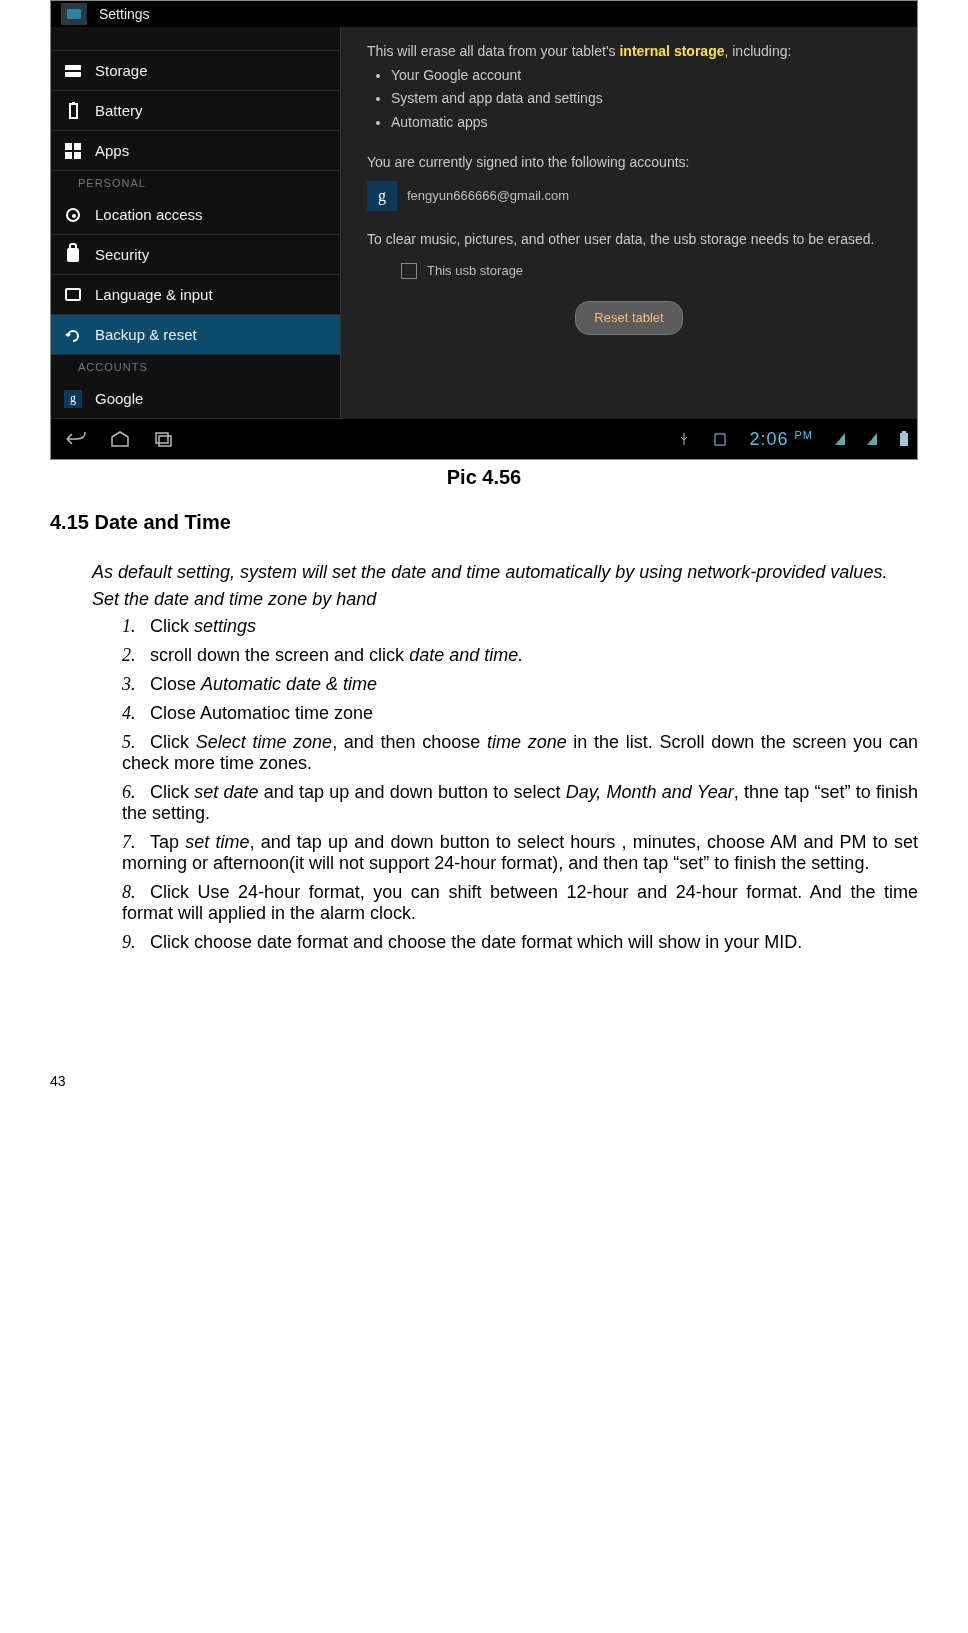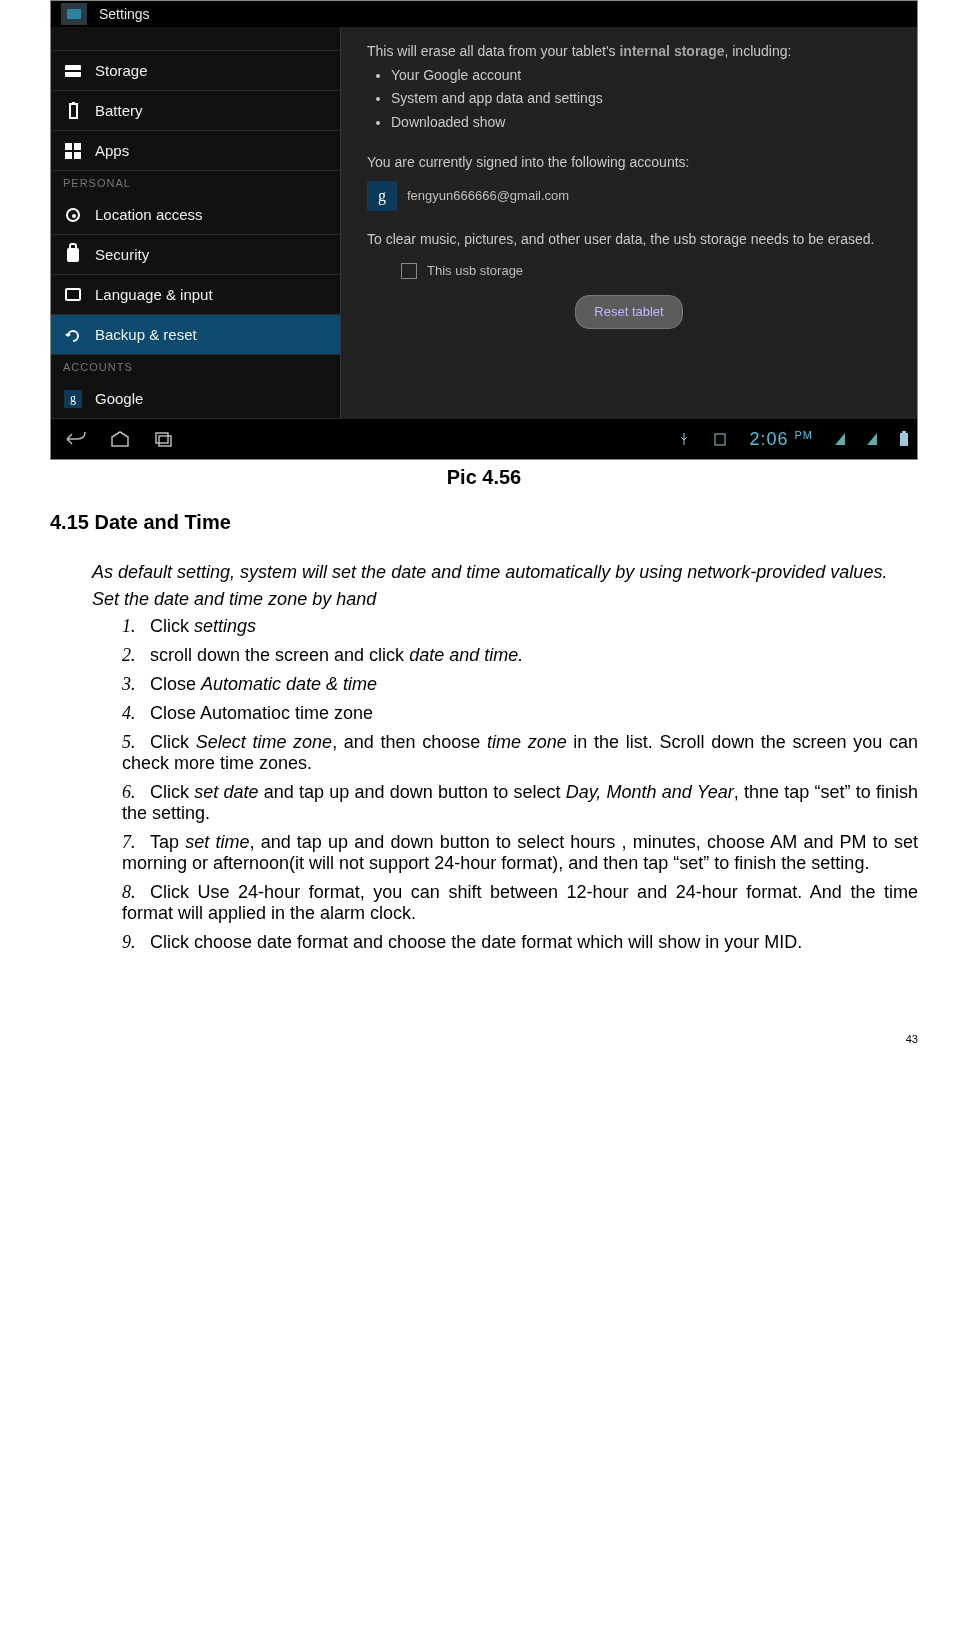--- a/index.html
+++ b/index.html
@@ -8,50 +8,50 @@
   .screenshot { border: 1px solid #888; margin: 0 0 6px 0; background: #000; }
   .status-bar { height: 26px; background: #000; display: flex; align-items: center; padding: 0 10px; }
   .status-square { width: 26px; height: 22px; background: #2a3a40; margin-right: 12px; display:flex; align-items:center; justify-content:center; }
   .status-square-inner { width:14px; height:10px; background:#2a85a0; border-radius:1px; }
   .status-title { color: #e8e8e8; font-size: 14px; }
   .ss-body { display: flex; background: #1a1a1a; }
   .sidebar { width: 290px; background: #111; border-right: 1px solid #333; }
   .side-item { display: flex; align-items: center; height: 40px; padding: 0 12px; border-bottom: 1px solid #2a2a2a; color: #eee; font-size: 15px; cursor: pointer; }
   .side-item.selected { background: #0c4a6e; }
   .side-item .sicon { width: 20px; height: 20px; margin-right: 12px; display:flex; align-items:center; justify-content:center; }
-  .side-header { font-size: 11px; color: #777; padding: 6px 12px; letter-spacing: 1px; }
+  .side-header { font-size: 11px; color: #777; padding: 6px 27px; letter-spacing: 1px; }
   .side-item.cutoff { height: 24px; overflow: hidden; }
   .content { flex: 1; background: #222; color: #c8c8c8; font-size: 14px; padding: 14px 26px 10px 26px; line-height: 1.55; position:relative; }
-  .content strong { color: #a3a3a3; font-weight: bold; }
+  .content strong { color: #fde047; font-weight: bold; }
   .content ul { list-style: disc; margin: 0 0 18px 24px; color: #c8c8c8; }
   .content ul li { margin: 2px 0; }
   .acct-row { display: flex; align-items: center; margin: 8px 0 18px 0; }
   .acct-badge { width: 30px; height: 30px; background: #0d3a5a; display:flex; align-items:center; justify-content:center; margin-right: 10px; }
   .acct-badge span { color: #fff; font-size: 16px; font-family: Georgia, serif; }
   .acct-text { color: #bdbdbd; font-size: 13px; }
   .erase-row { display:flex; align-items:center; margin:10px 0 14px 34px; color:#bdbdbd; font-size:13px; }
   .chk { width:16px; height:16px; border:1px solid #888; margin-right:10px; }
-  .reset-btn { display:block; margin: 14px auto 12px auto; padding: 6px 18px; background:#5c5c5c; border:1px solid #777; border-radius:14px; color:#c4b5fd; font-size:13px; width:fit-content; }
+  .reset-btn { display:block; margin: 20px auto 12px auto; padding: 6px 18px; background:#5c5c5c; border:1px solid #777; border-radius:14px; color:#fdba74; font-size:13px; width:fit-content; }
   .sysbar { height: 40px; background: #000; display: flex; align-items: center; padding: 0 8px; color:#888; }
   .sysbar .nav-icons { display:flex; gap:22px; align-items:center; margin-left:6px; }
   .sysbar .spacer { flex:1; }
   .sysbar .status { display:flex; align-items:center; gap:22px; color:#a0c8d8; font-size:15px; }
   .clock-text { color:#59c0e0; font-size:18px; letter-spacing:1px; }
   .clock-ampm { font-size:11px; vertical-align: top; }
   .bar-tri { width:0; height:0; border-left:10px solid transparent; border-bottom:12px solid #6aa; display:inline-block; }
   .caption { text-align: center; font-weight: bold; font-size: 20px; margin-bottom: 22px; }
   .sec-title { font-weight: bold; font-size: 20px; margin: 18px 0 28px 0; }
   .para { text-align: justify; margin-bottom: 6px; font-style: italic; }
   .para.indent { text-indent: 42px; }
   .sub { margin-left: 42px; margin-bottom: 6px; }
   ol.steps { list-style: none; margin: 0 0 0 72px; }
   ol.steps li { margin-bottom: 8px; text-align: justify; }
   ol.steps li .num { font-style: italic; font-family: 'Times New Roman', Times, serif; display:inline-block; width:28px; }
   .it { font-style: italic; }
-  .page-num { text-align:right; font-size:11px; margin-top: 80px; }
+  .page-num { text-align:left; font-size:14px; margin-top: 120px; }
   
   .i-storage { width:16px; height:12px; background:#fff; border-radius:1px; position:relative; }
   .i-storage:after { content:''; position:absolute; left:0; right:0; top:5px; height:2px; background:#111; }
   .i-batt { width:9px; height:16px; border:2px solid #fff; position:relative; }
   .i-batt:before { content:''; position:absolute; left:1px; right:1px; top:-3px; height:2px; background:#fff; }
   .i-apps { width:16px; height:16px; display:grid; grid-template-columns:1fr 1fr; grid-template-rows:1fr 1fr; gap:2px; }
   .i-apps span { background:#fff; }
   .i-loc { width:14px; height:14px; border:2px solid #fff; border-radius:50%; position:relative; }
   .i-loc:after { content:''; position:absolute; left:4px; top:4px; width:4px; height:4px; background:#fff; border-radius:50%; }
   .i-sec { width:12px; height:14px; background:#fff; border-radius:2px; position:relative; }
@@ -146,21 +146,21 @@
           <span>Google</span>
         </div>
       </div>
       <div class="content">
         <div>
           <span>This will erase all data from your tablet's </span><strong>internal storage</strong><span>, including:</span>
         </div>
         <ul>
           <li>Your Google account</li>
           <li>System and app data and settings</li>
-          <li>Downloaded show</li>
+          <li>Automatic apps</li>
         </ul>
         <div>You are currently signed into the following accounts:</div>
         <div class="acct-row">
           <div class="acct-badge">
               <span>g</span>
             </div>
           <span class="acct-text">fengyun666666@gmail.com</span>
         </div>
         <div>To clear music, pictures, and other user data, the usb storage needs to be erased.</div>
         <div class="erase-row">

